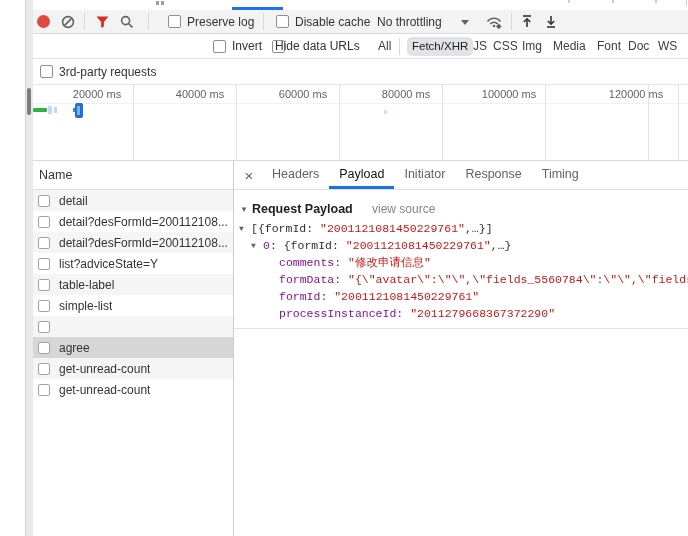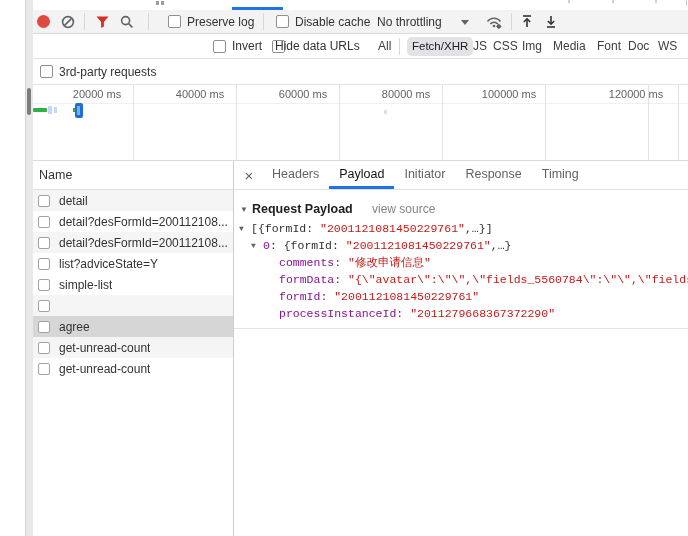--- a/index.html
+++ b/index.html
@@ -200,20 +200,24 @@
           <span class="req-label">detail?desFormId=200112108...</span>
         </div>
         <div class="req-row stripe">
           <span class="rcb"></span>
           <span class="req-label">detail?desFormId=200112108...</span>
         </div>
         <div class="req-row">
           <span class="rcb"></span>
           <span class="req-label">list?adviceState=Y</span>
         </div>
+        <div class="req-row stripe">
+          <span class="rcb"></span>
+          <span class="req-label">table-label</span>
+        </div>
         <div class="req-row">
           <span class="rcb"></span>
           <span class="req-label">simple-list</span>
         </div>
         <div class="req-row stripe">
           <span class="rcb"></span>
         </div>
         <div class="req-row sel">
           <span class="rcb"></span>
           <span class="req-label">agree</span>

